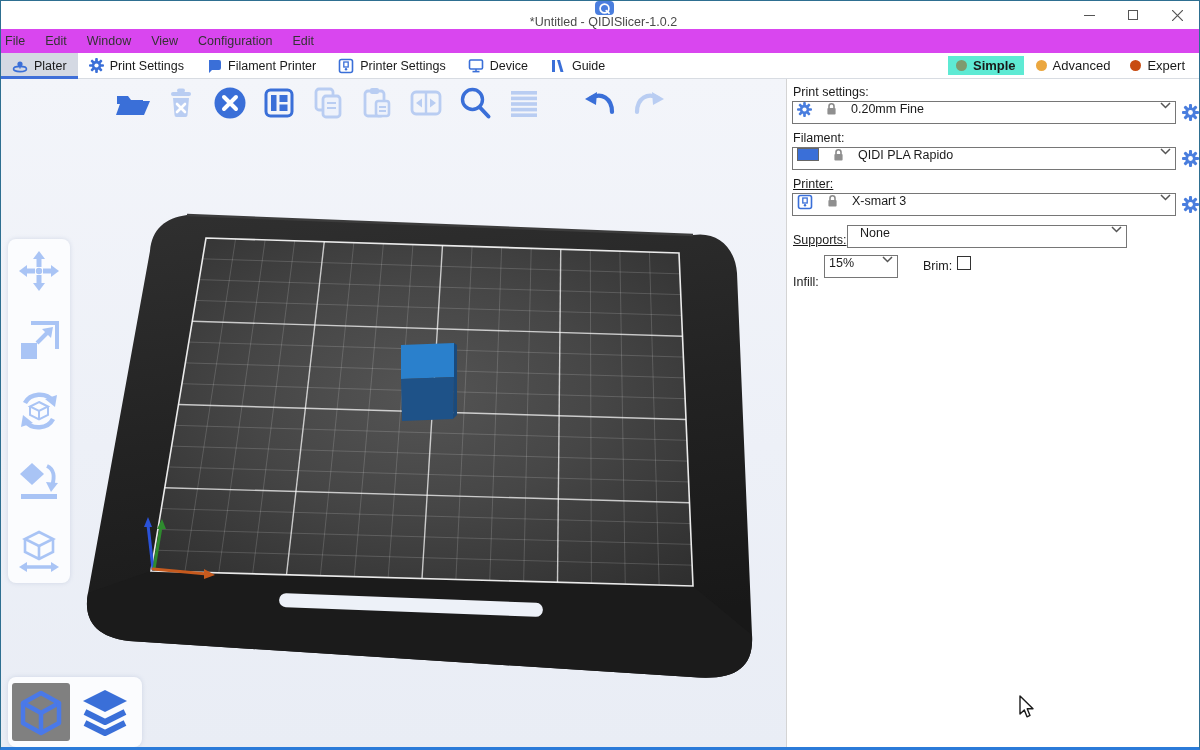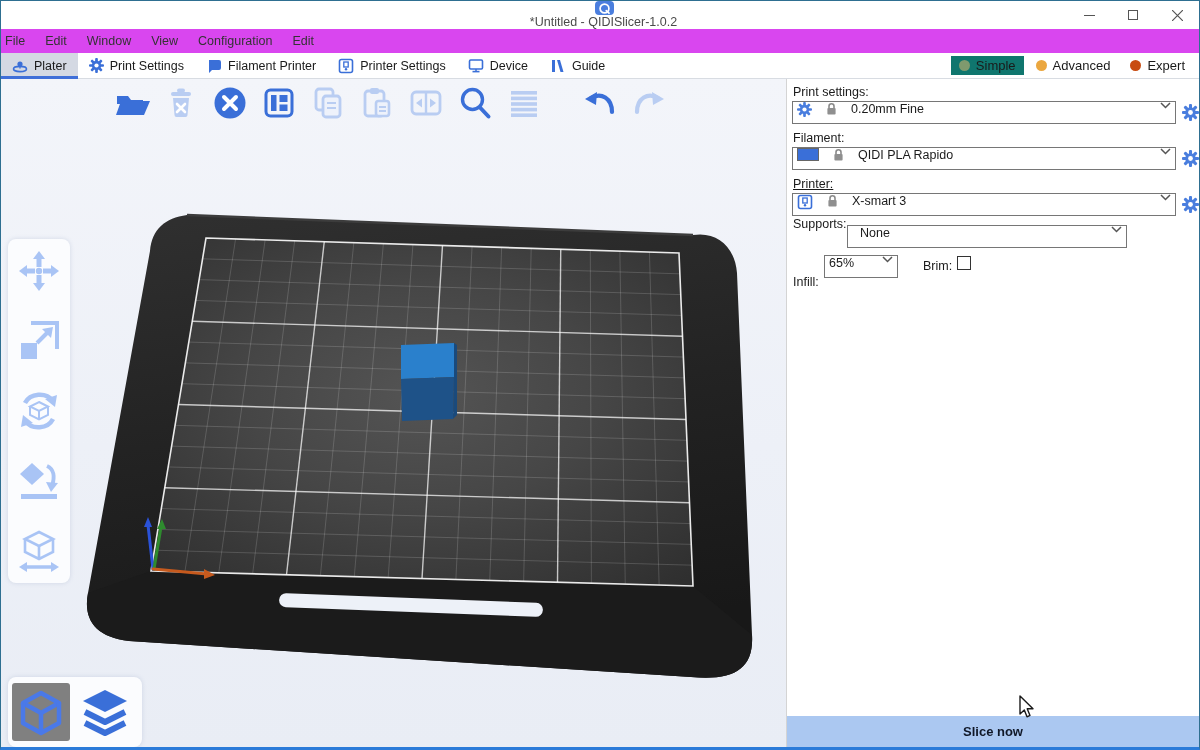--- a/index.html
+++ b/index.html
@@ -17,21 +17,21 @@
   
   .menubar { height:24px; display:flex; align-items:center; background:#d946ef; padding-left:4px; }
   .menu-item { font-size:12.5px; color:#333; padding:3px 10px 3px 0; margin-right:10px; cursor:default; }
   
   .tabbar { height:26px; display:flex; align-items:stretch; background:#fff; border-bottom:1px solid #d8dce2; position:relative; }
   .tab { display:flex; align-items:center; gap:6px; padding:0 11px; font-size:12.5px; color:#1a1a1a; position:relative; }
   .tab.active { background:#d4d9e3; }
   .tab.active::after { content:""; position:absolute; left:0; right:0; bottom:-1px; height:3px; background:#3f6fd8; }
   .modes { position:absolute; right:6px; top:0; height:25px; display:flex; align-items:center; gap:4px; }
   .mode { display:flex; align-items:center; gap:6px; font-size:13px; color:#1a1a1a; padding:2px 8px; }
-  .mode.selected { background:#0f766e; font-weight:normal; }
+  .mode.selected { background:#5eead4; font-weight:bold; }
   .mode-dot { width:11px; height:11px; border-radius:50%; }
   
   .main { position:relative; width:1198px; height:668px; display:flex; }
   .viewport { position:relative; width:785px; height:668px;
     background:linear-gradient(180deg,#f3f5fa 0%,#edf0f7 55%,#e9edf5 100%); overflow:hidden; }
   .scene-svg { position:absolute; left:0; top:0; }
   
   .top-toolbar { position:absolute; left:112px; top:5px; display:flex; align-items:center; gap:11px; }
   .tt-btn { width:38px; height:38px; display:flex; align-items:center; justify-content:center; }
   .tt-gap { width:16px; }
@@ -508,41 +508,38 @@
               <rect x="6.97" y="0" width="3.06" height="5.1" rx="1" fill="#4a7ede" transform="rotate(180 8.5 8.5)"></rect>
               <rect x="6.97" y="0" width="3.06" height="5.1" rx="1" fill="#4a7ede" transform="rotate(225 8.5 8.5)"></rect>
               <rect x="6.97" y="0" width="3.06" height="5.1" rx="1" fill="#4a7ede" transform="rotate(270 8.5 8.5)"></rect>
               <rect x="6.97" y="0" width="3.06" height="5.1" rx="1" fill="#4a7ede" transform="rotate(315 8.5 8.5)"></rect>
     <circle cx="8.5" cy="8.5" r="5.27" fill="#4a7ede"></circle>
     <circle cx="8.5" cy="8.5" r="2.3800000000000003" fill="#fff"></circle>
             </svg>
           </span>
       </div>
 
-      <span class="rp-label" style="top:138px;">Supports:</span>
+      <span class="rp-label" style="top:154px;text-decoration:underline;">Supports:</span>
       <div class="combo" style="left:60px; top:146px; width:280px;">
         <span class="c-text" style="padding-left:8px;">None</span>
         <svg class="c-chev" width="11" height="7" viewBox="0 0 11 7">
           <polyline points="1,1 5.5,5.5 10,1" fill="none" stroke="#555" stroke-width="1.5"></polyline>
         </svg>
       </div>
 
       <span class="rp-label" style="top:196px;">Infill:</span>
       <div class="combo" style="left:37px; top:176px; width:74px;">
-        <span class="c-text">65%</span>
+        <span class="c-text">15%</span>
         <svg class="c-chev" width="11" height="7" viewBox="0 0 11 7">
           <polyline points="1,1 5.5,5.5 10,1" fill="none" stroke="#555" stroke-width="1.5"></polyline>
         </svg>
       </div>
       <span class="rp-label" style="left:136px; top:180px;">Brim:</span>
       <span class="checkbox" style="left:170px; top:177px;"></span>
 
-      <div class="slice-btn">
-        <span>Slice now</span>
-      </div>
     </div>
   </div>
 
   <div class="cursor">
     <svg width="22" height="24" viewBox="0 0 22 24">
       <path d="M5,1 L5,19 L9.3,15 L12,21.8 L15,20.4 L12.2,13.8 L18,13.8 Z" fill="#fff" stroke="#1a1a1a" stroke-width="1.4" stroke-linejoin="round"></path>
     </svg>
   </div>
 </div>
 

